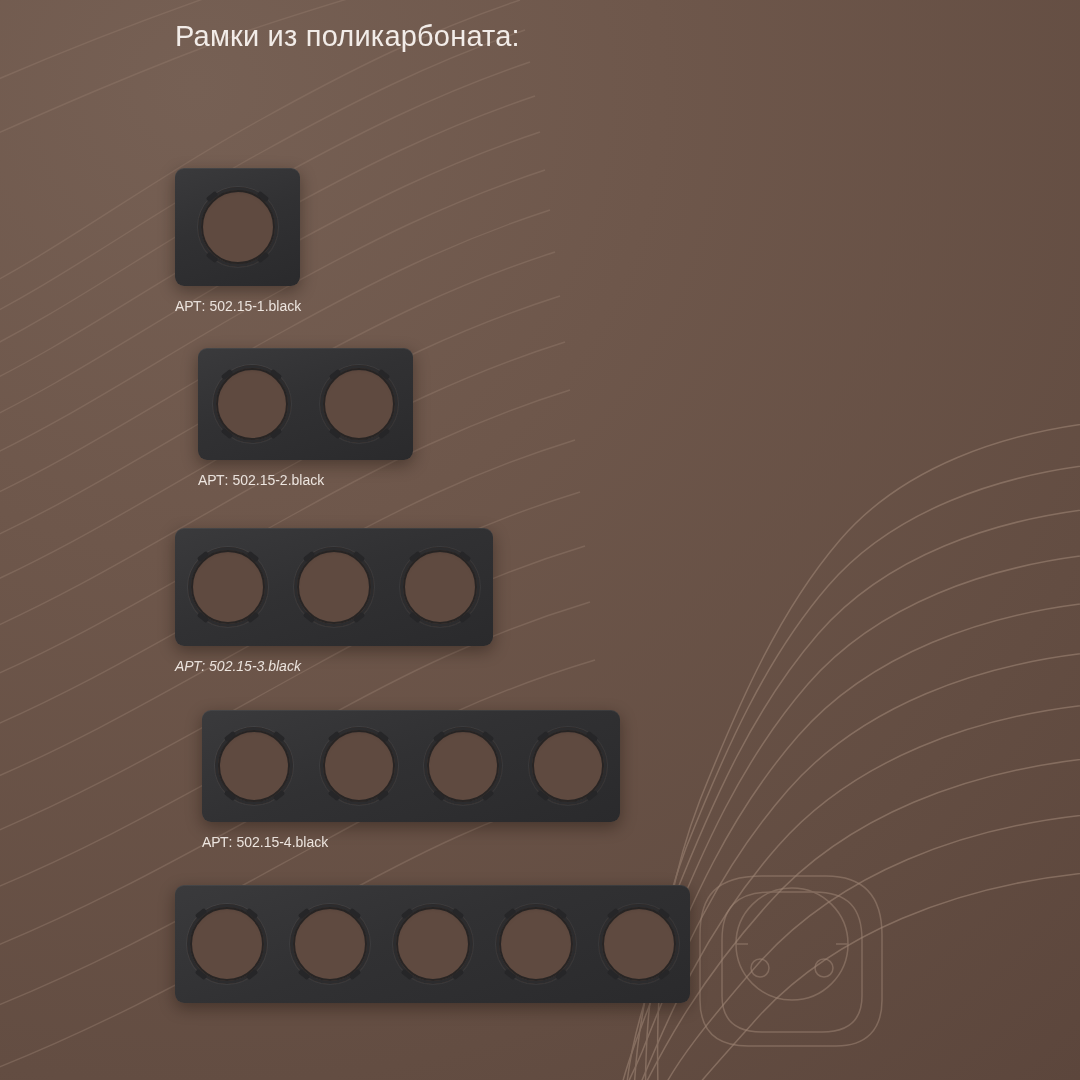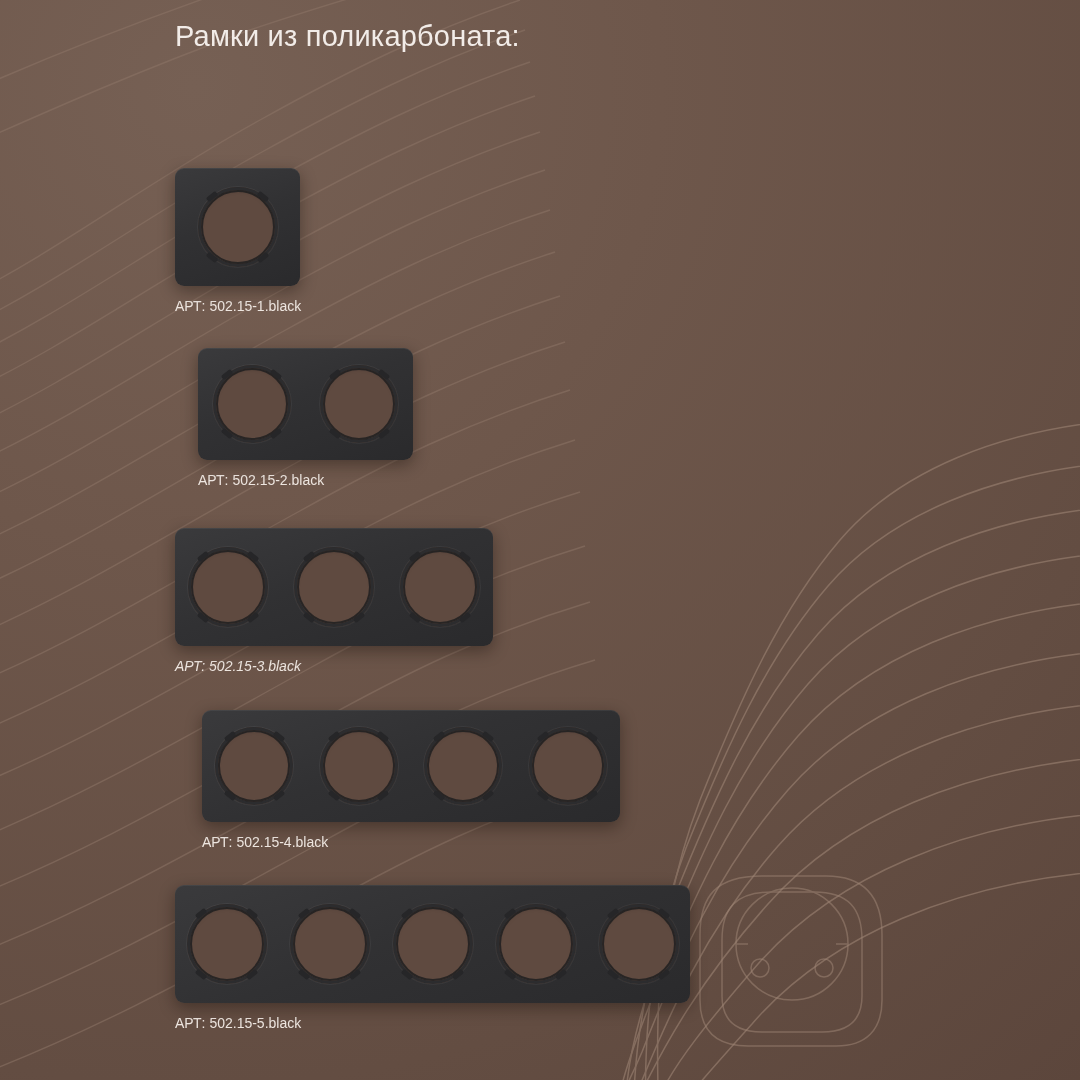--- a/index.html
+++ b/index.html
@@ -244,16 +244,15 @@
         <span class="tab bl"></span>
         <span class="tab br"></span>
       </div>
       <div class="hole" style="width:80px; height:80px;">
         <span class="tab tl"></span>
         <span class="tab tr"></span>
         <span class="tab bl"></span>
         <span class="tab br"></span>
       </div>
     </div>
-    <div class="caption">АРТ: 502.15-5.black</div>
   </div>
 
 </div>
 
 </body></html>

